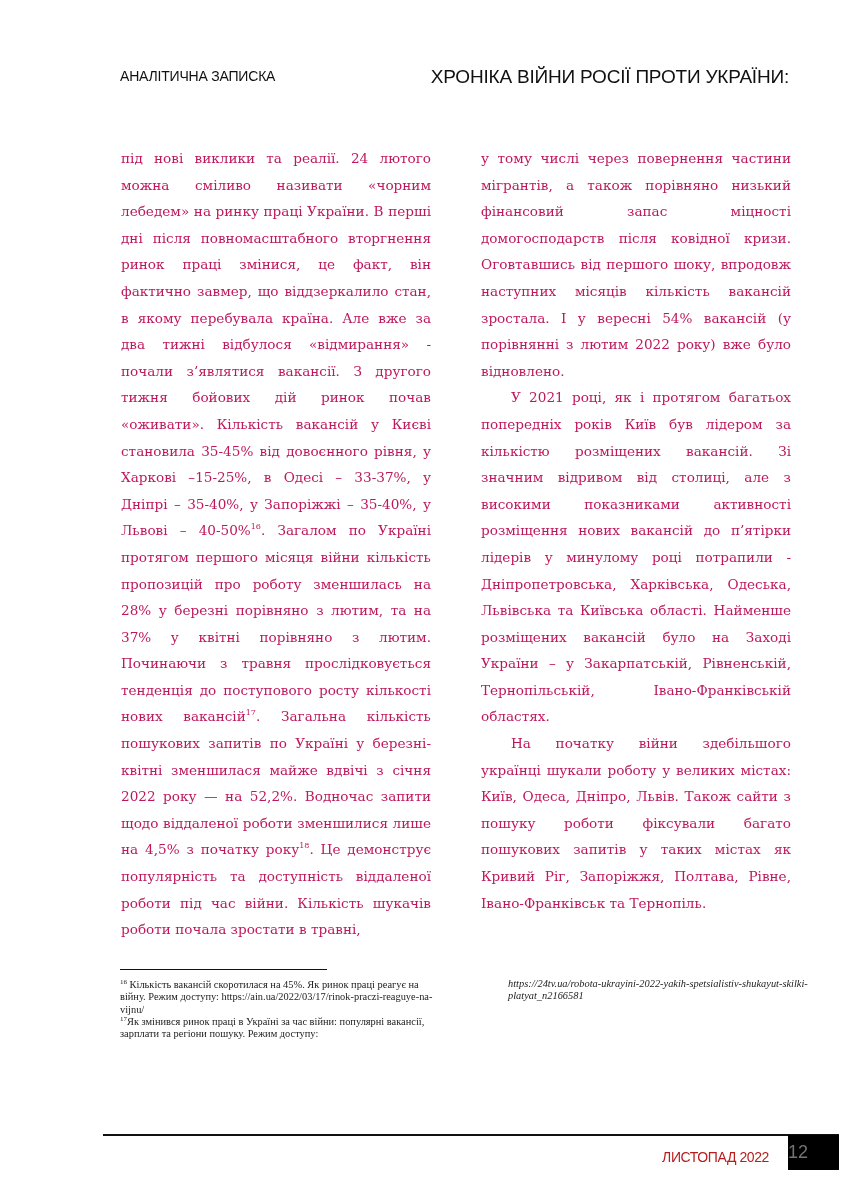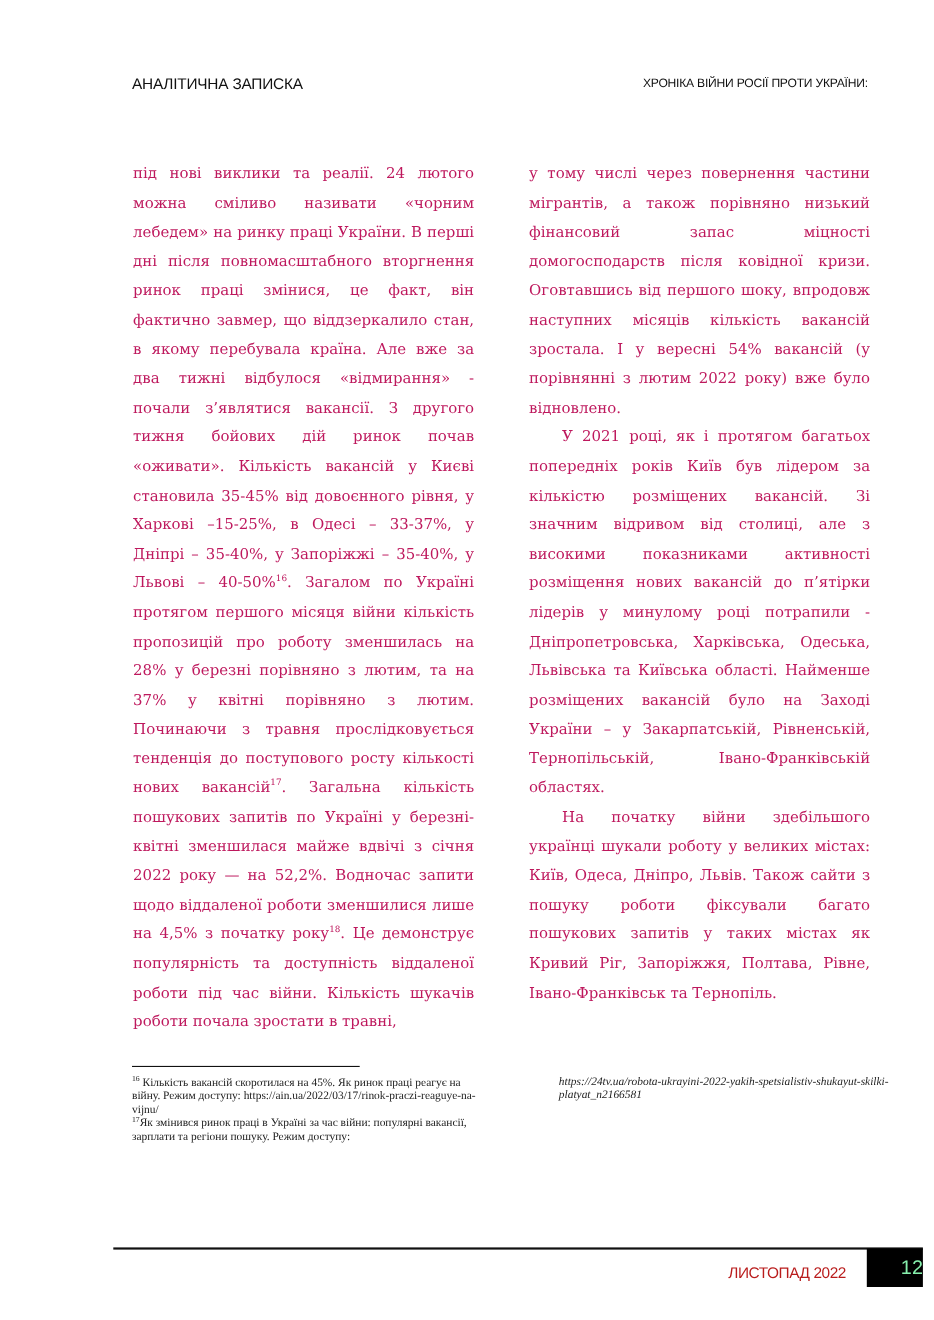--- a/index.html
+++ b/index.html
@@ -4,21 +4,21 @@
 <style>
   html, body { margin: 0; padding: 0; background: #ffffff; }
   body { width: 849px; height: 1200px; position: relative; overflow: hidden; color: #1a1a1a; }
   .hdr-left {
     position: absolute; left: 120px; top: 68px;
     font-family: "Liberation Sans", sans-serif; font-size: 14px; letter-spacing: -0.2px;
     color: #111;
   }
   .hdr-right {
     position: absolute; right: 60px; top: 68px; text-align: right;
-    font-family: "Liberation Sans", sans-serif; font-size: 11px; line-height: 17px; letter-spacing: -0.2px;
+    font-family: "Liberation Sans", sans-serif; font-size: 19px; line-height: 17px; letter-spacing: -0.2px;
     color: #111;
   }
   .col {
     position: absolute; top: 145px; width: 310px;
     font-family: "DejaVu Serif", serif; font-size: 13.6px; line-height: 26.6px;
     text-align: justify; color: #be185d;
   }
   .col p { margin: 0; }
   .col p.indent { text-indent: 30px; }
   .col-left { left: 121px; }
@@ -34,22 +34,22 @@
   .fn-left { left: 120px; top: 979px; }
   .fn-right { left: 508px; top: 978px; width: 315px; font-style: italic; }
   .fn sup { font-size: 7px; vertical-align: 4px; }
   .foot-rule { position: absolute; left: 103px; top: 1134px; width: 736px; height: 2px; background: #111; }
   .foot-date {
     position: absolute; right: 80px; top: 1149px;
     font-family: "Liberation Sans", sans-serif; font-size: 14px; letter-spacing: -0.4px; color: #b91c1c;
   }
   .page-box {
     position: absolute; left: 788px; top: 1135px; width: 51px; height: 35px; background: #000;
-    color: #86efac; font-family: "Liberation Sans", sans-serif; font-size: 18px;
-    display: flex; align-items: center; justify-content: flex-end;
+    color: #737373; font-family: "Liberation Sans", sans-serif; font-size: 18px;
+    display: flex; align-items: center; justify-content: flex-start;
   }
 </style>
 </head>
 <body>
 
 <div class="hdr-left">АНАЛІТИЧНА ЗАПИСКА</div>
 <div class="hdr-right">
   <div>ХРОНІКА ВІЙНИ РОСІЇ ПРОТИ УКРАЇНИ:</div>
 </div>
 

